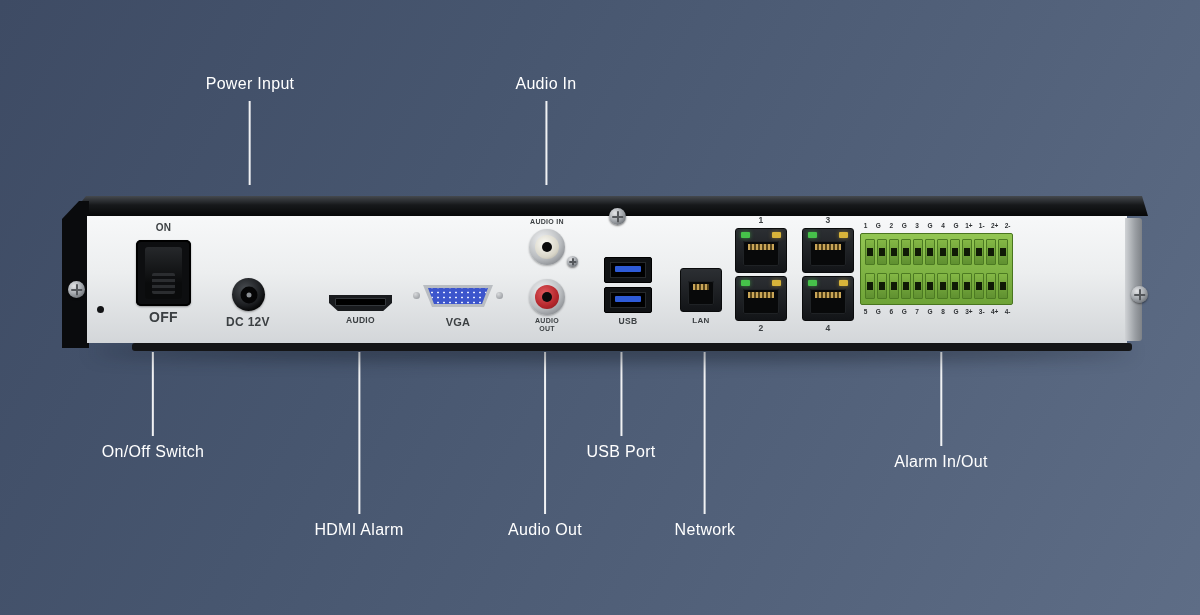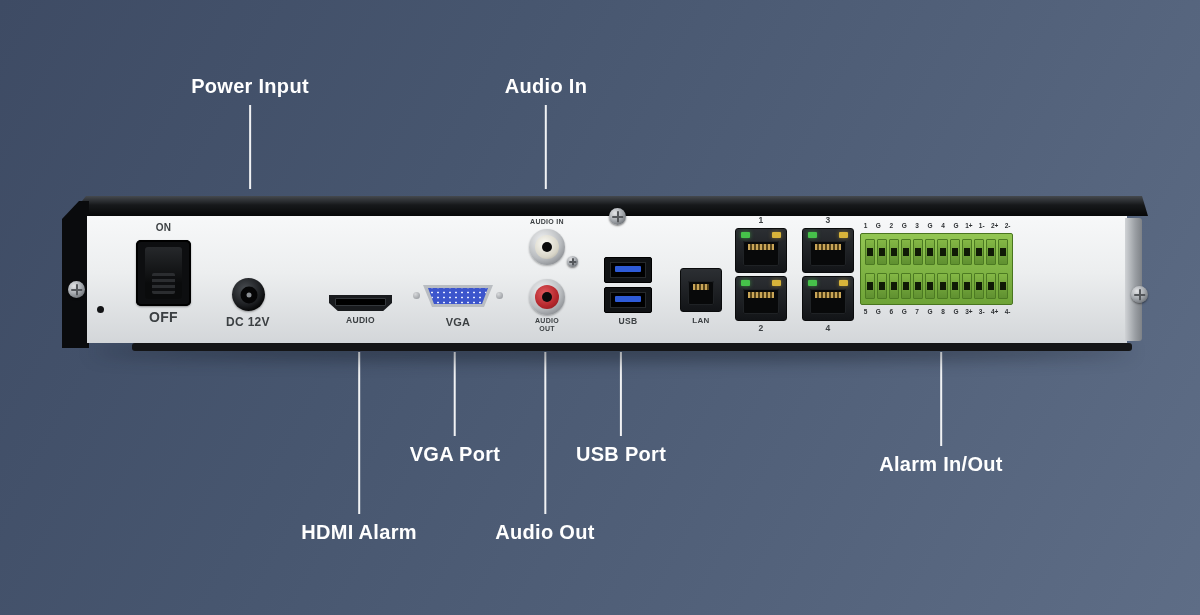--- a/index.html
+++ b/index.html
@@ -8,21 +8,21 @@
   .stage{
     position:relative; width:1200px; height:615px; overflow:hidden;
     background:linear-gradient(118deg,#3e4b64 0%,#47566f 35%,#53627b 70%,#5e6d86 100%);
   }
 
   
   .callout{ position:absolute; display:flex; flex-direction:column; align-items:center; transform:translateX(-50%); }
   .callout.top{ top:76px; gap:9px; }
   .callout.bottom{ top:352px; gap:8px; }
   .callout-label{
-    color:#fff; font-size:20px; font-weight:700; letter-spacing:.3px; white-space:nowrap; line-height:1;
+    color:#fff; font-size:16px; font-weight:400; letter-spacing:.3px; white-space:nowrap; line-height:1;
   }
   .leader{ width:2px; background:#ffffff; opacity:.92; }
 
   
   .device{ position:absolute; left:62px; top:196px; width:1090px; height:158px; }
   .dev-shadow{ position:absolute; left:30px; top:148px; width:1040px; height:14px;
     background:rgba(13,18,28,.55); filter:blur(9px); border-radius:50%; }
   .dev-bottom-strip{ position:absolute; left:70px; top:147px; width:1000px; height:8px;
     background:#141517; border-radius:3px; }
   .dev-top{ position:absolute; left:8px; top:0; width:1078px; height:20px;
@@ -130,35 +130,39 @@
 
   <div class="callout top" style="left:250px">
     <span class="callout-label">Power Input</span>
     <span class="leader" style="height:84px"></span>
   </div>
   <div class="callout top" style="left:546px">
     <span class="callout-label">Audio In</span>
     <span class="leader" style="height:84px"></span>
   </div>
 
-  <div class="callout bottom" style="left:455px">
-    <span class="leader" style="height:84px"></span>
-    <span class="callout-label">VGA Port</span>
+  <div class="callout bottom" style="left:153px">
+    <span class="leader" style="height:84px"></span>
+    <span class="callout-label">On/Off Switch</span>
   </div>
   <div class="callout bottom" style="left:359px">
     <span class="leader" style="height:162px"></span>
     <span class="callout-label">HDMI Alarm</span>
   </div>
   <div class="callout bottom" style="left:621px">
     <span class="leader" style="height:84px"></span>
     <span class="callout-label">USB Port</span>
   </div>
   <div class="callout bottom" style="left:545px">
     <span class="leader" style="height:162px"></span>
     <span class="callout-label">Audio Out</span>
+  </div>
+  <div class="callout bottom" style="left:705px">
+    <span class="leader" style="height:162px"></span>
+    <span class="callout-label">Network</span>
   </div>
   <div class="callout bottom" style="left:941px">
     <span class="leader" style="height:94px"></span>
     <span class="callout-label">Alarm In/Out</span>
   </div>
 
   <div class="device">
     <div class="dev-shadow"></div>
     <div class="dev-bottom-strip"></div>
     <div class="dev-top"></div>

